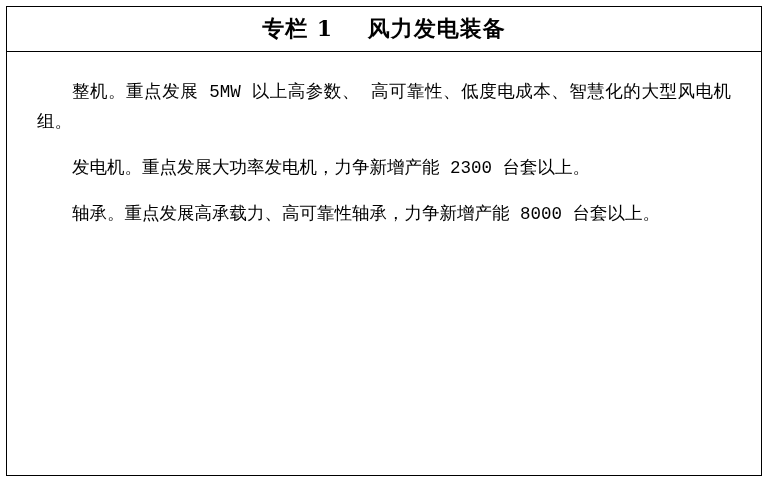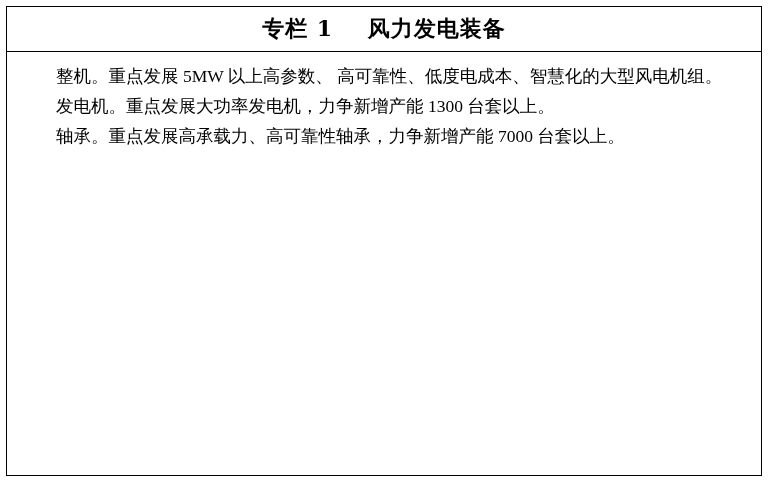--- a/index.html
+++ b/index.html
@@ -36,38 +36,38 @@
     font-weight: bold;
     font-size: 22px;
     letter-spacing: 1px;
     white-space: pre;
   }
   .body-area {
     padding: 9px 14px 0 14px;
     box-sizing: border-box;
   }
   .para {
-    font-family: Liberation Serif, serif;
+    font-family: Liberation Mono, monospace;
     font-size: 17.5px;
     line-height: 30px;
     text-indent: 2em;
-    margin: 0;
+    margin: 16px;
     text-align: justify;
     text-justify: inter-ideograph;
     word-break: break-all;
   }
 </style>
 </head>
 <body>
 
 <div class="doc-box">
 
   <div class="title-row">
     <div class="title-text">专栏 1    风力发电装备</div>
   </div>
 
   <div class="body-area">
     <p class="para">整机。重点发展 5MW 以上高参数、 高可靠性、低度电成本、智慧化的大型风电机组。</p>
-    <p class="para">发电机。重点发展大功率发电机，力争新增产能 1300 台套以上。</p>
-    <p class="para">轴承。重点发展高承载力、高可靠性轴承，力争新增产能 7000 台套以上。</p>
+    <p class="para">发电机。重点发展大功率发电机，力争新增产能 2300 台套以上。</p>
+    <p class="para">轴承。重点发展高承载力、高可靠性轴承，力争新增产能 8000 台套以上。</p>
   </div>
 
 </div>
 
 </body></html>

